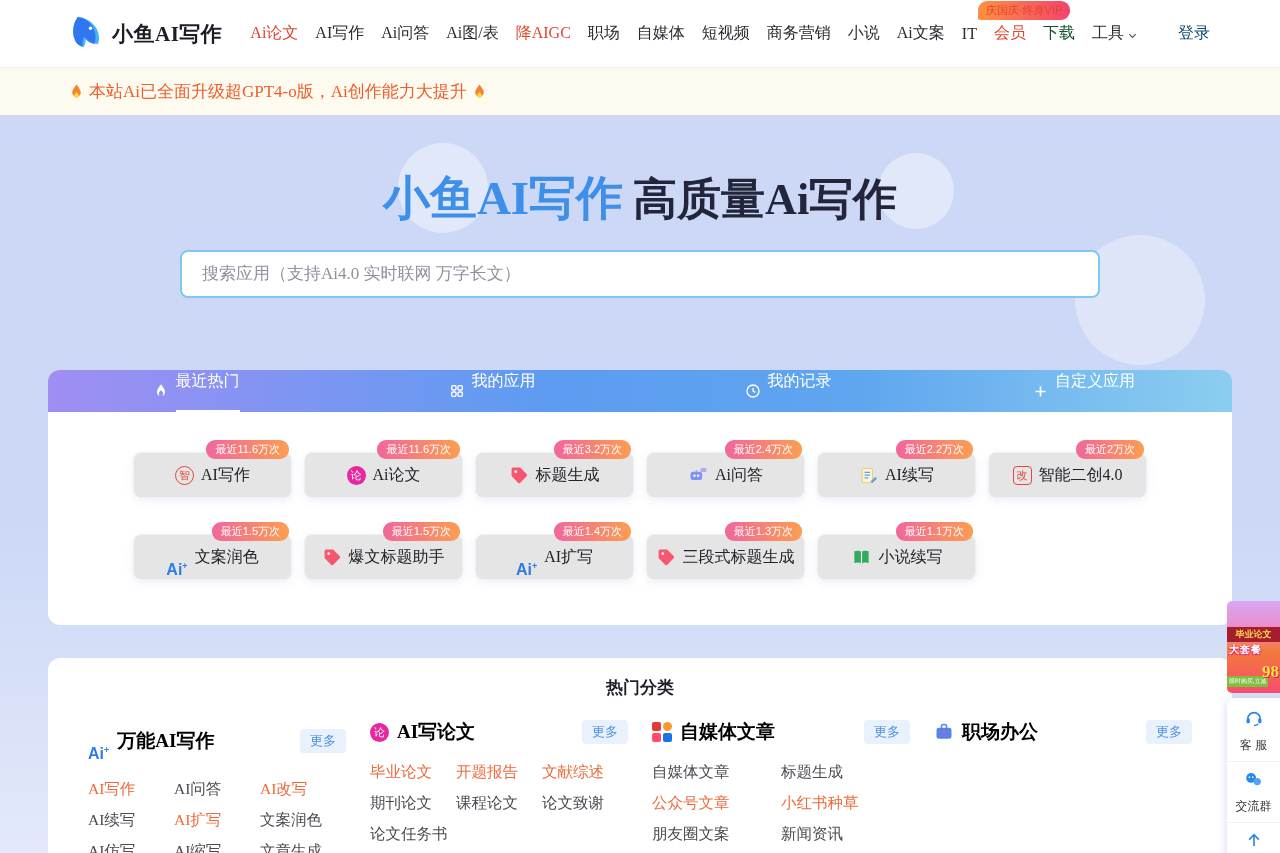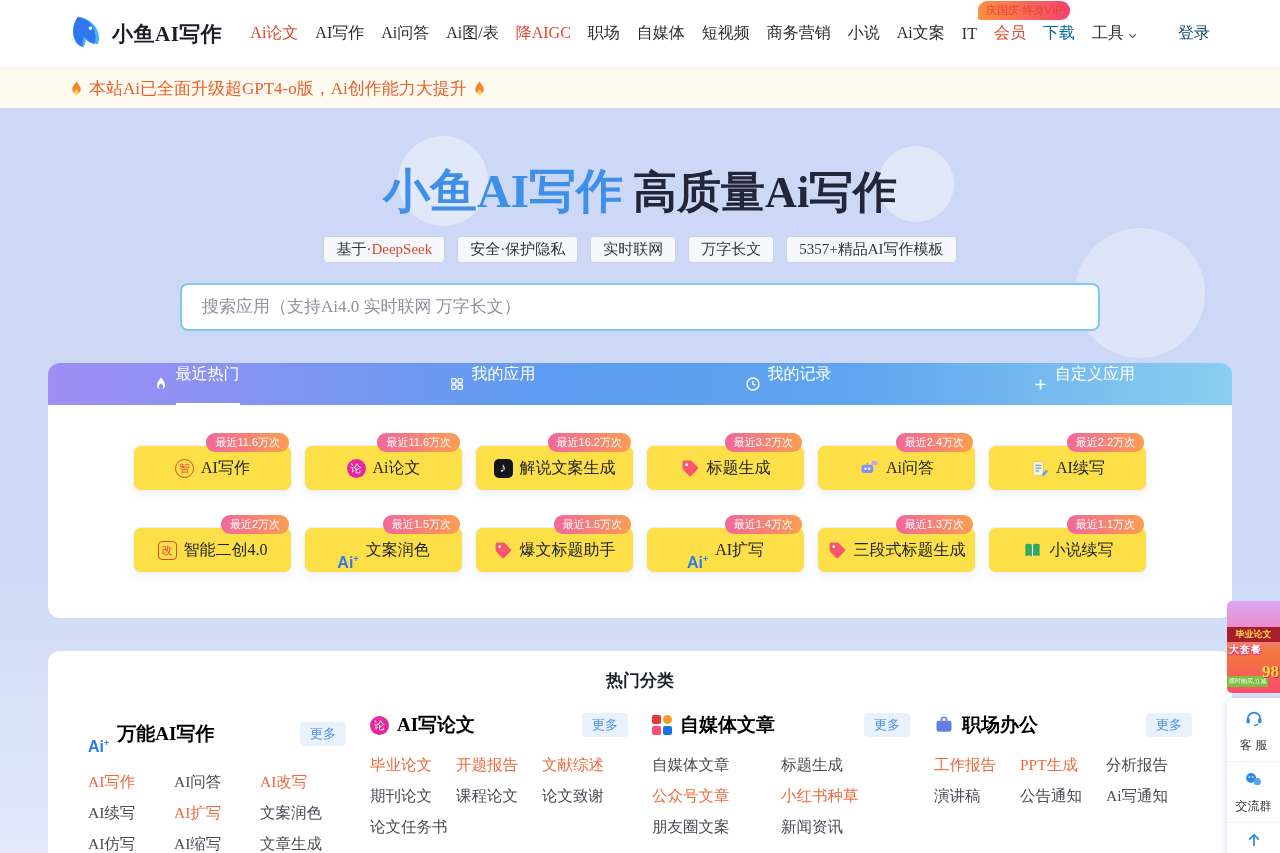--- a/index.html
+++ b/index.html
@@ -10,29 +10,29 @@
 
   
   .nav { position:relative; z-index:6; height:68px; background:#fff; display:flex; align-items:center;
          padding:0 70px 0 68px; border-bottom:1px solid #f2f3f6; }
   .brand { display:flex; align-items:center; gap:8px; cursor:pointer; }
   .brand-name { font-size:21px; font-weight:bold; color:#1c1c26; letter-spacing:.5px; }
   .menu { display:flex; align-items:center; gap:17px; margin-left:28px; }
   .nav-item { position:relative; font-size:16px; color:#2a2a33; text-decoration:none; cursor:pointer; white-space:nowrap;
               display:flex; align-items:center; gap:3px; }
   .nav-item.c-red span { color:#e0462e; }
-  .nav-item.c-blue span { color:#0369a1;font-family:Liberation Serif, serif; }
+  .nav-item.c-blue span { color:#14532d;font-family:Liberation Serif, serif; }
   .vip-badge { position:absolute; top:-22px; left:-16px; background:linear-gradient(90deg,#ff9040,#f5426e);
                color:#fff; font-size:11px; font-family:"Liberation Sans",sans-serif; padding:2px 8px;
                border-radius:9px 9px 9px 2px; white-space:nowrap; }
   .chev { display:inline-flex; margin-top:3px; }
   .login { margin-left:auto; font-size:16px; color:#0c4a6e; cursor:pointer; text-decoration:none; }
 
   
-  .notice { position:relative; z-index:5; height:40px; background:#fdfaef; display:flex; align-items:center;
+  .notice { position:relative; z-index:5; height:47px; background:#fdfaef; display:flex; align-items:center;
             gap:4px; padding:0 68px; font-size:17px; color:#ed5f2d; }
   .flame { display:inline-flex; }
 
   
   .hero { position:relative; height:255px; text-align:center; overflow:hidden; }
   .deco { position:absolute; border-radius:50%; background:rgba(255,255,255,.42); }
   .d1 { width:90px; height:90px; left:398px; top:28px; }
   .d2 { width:76px; height:76px; left:878px; top:38px; }
   .d3 { width:130px; height:130px; left:1075px; top:120px; background:rgba(255,255,255,.35); }
   .title { position:relative; padding-top:52px; display:flex; justify-content:center; align-items:baseline; gap:10px; }
@@ -54,21 +54,21 @@
              font-family:"Liberation Sans",sans-serif;
              background:linear-gradient(90deg,#a08ef3 0%,#5d9cf1 42%,#5fa5ef 68%,#8bcef0 100%); }
   .tab { flex:1; display:flex; align-items:center; justify-content:center; gap:7px; font-size:16px; cursor:pointer; }
   .tico { display:inline-flex; }
   .tab .tlabel { padding-bottom:18px; border-bottom:2px solid transparent; }
   .tab.active .tlabel { border-bottom-color:#fff; }
 
   .cards-panel { background:#fff; border-radius:0 0 12px 12px; height:213px; padding-top:40px; }
   .app-grid { width:1014px; margin:0 auto; display:grid; grid-template-columns:repeat(6,159px);
               column-gap:12px; row-gap:36px; }
-  .card { position:relative; height:46px; background:#fde047; border:1px solid #edf1f9; border-radius:8px;
+  .card { position:relative; height:46px; background:#e5e5e5; border:1px solid #edf1f9; border-radius:8px;
           box-shadow:0 3px 8px rgba(120,140,200,.12); display:flex; align-items:center; justify-content:center;
           gap:7px; font-size:16px; color:#22232b; cursor:pointer; }
   .badge { position:absolute; top:-13px; right:2px; background:linear-gradient(90deg,#f1679c,#fb9e51);
            color:#fff; font-size:11px; font-family:"Liberation Sans",sans-serif; padding:2px 9px;
            border-radius:9px; white-space:nowrap; line-height:15px; }
   .cico { display:inline-flex; align-items:center; justify-content:center; }
   .cico svg { display:block; }
 
   
   .zhi { width:19px; height:19px; border:1.5px solid #e3483a; border-radius:50%; color:#e3483a;
@@ -206,27 +206,20 @@
   </div>
 
   <section class="hero">
     <i class="deco d1"></i>
     <i class="deco d2"></i>
     <i class="deco d3"></i>
     <h1 class="title">
       <span class="t1">小鱼AI写作</span>
       <span class="t2">高质量Ai写作</span>
     </h1>
-    <div class="hero-badges">
-        <span class="hero-badge">基于·<i class="accent">DeepSeek</i></span>
-        <span class="hero-badge">安全·保护隐私</span>
-        <span class="hero-badge">实时联网</span>
-        <span class="hero-badge">万字长文</span>
-        <span class="hero-badge">5357+精品AI写作模板</span>
-      </div>
     <div class="search-wrap">
       <input class="search" type="text" placeholder="搜索应用（支持Ai4.0 实时联网 万字长文）" style="">
     </div>
   </section>
 
   <main class="container">
     <div class="tab-bar">
         <div class="tab active">
           <span class="tico">
             <svg width="16" height="16" viewBox="0 0 24 24">
@@ -272,27 +265,20 @@
               <span class="zhi">智</span>
             </span>
             <span class="cname">AI写作</span>
           </div>
           <div class="card">
             <span class="badge">最近11.6万次</span>
             <span class="cico">
               <span class="lun">论</span>
             </span>
             <span class="cname">Ai论文</span>
-          </div>
-          <div class="card">
-            <span class="badge">最近16.2万次</span>
-            <span class="cico">
-              <span class="tik">♪</span>
-            </span>
-            <span class="cname">解说文案生成</span>
           </div>
           <div class="card">
             <span class="badge">最近3.2万次</span>
             <span class="cico">
               <svg width="19" height="19" viewBox="0 0 24 24">
                 <path fill="#f8566f" d="M13.4 2.6 21 10.2a2 2 0 0 1 0 2.8l-8 8a2 2 0 0 1-2.8 0L2.6 13.4A2 2 0 0 1 2 12V4a2 2 0 0 1 2-2h8c.5 0 1 .2 1.4.6z"></path>
                 <circle cx="7.2" cy="7.2" r="1.7" fill="#fff"></circle>
               </svg>
             </span>
             <span class="cname">标题生成</span>
@@ -441,28 +427,20 @@
             <div class="ghead">
               <span class="gico">
                 <svg width="20" height="20" viewBox="0 0 24 24">
                   <path d="M9 7V5a2 2 0 0 1 2-2h2a2 2 0 0 1 2 2v2" fill="none" stroke="#5b80f0" stroke-width="2"></path>
                   <rect x="3" y="7" width="18" height="13" rx="2.5" fill="#5b80f0"></rect>
                   <rect x="10.4" y="11" width="3.2" height="3.2" rx="1" fill="#e85a5a"></rect>
                 </svg>
               </span>
               <span class="gtitle">职场办公</span>
               <span class="more-btn">更多</span>
-            </div>
-            <div class="gitems" style="grid-template-columns: repeat(3, 1fr);">
-              <a class="gitem hot">工作报告</a>
-              <a class="gitem hot">PPT生成</a>
-              <a class="gitem">分析报告</a>
-              <a class="gitem">演讲稿</a>
-              <a class="gitem">公告通知</a>
-              <a class="gitem">Ai写通知</a>
             </div>
           </div>
         </div>
     </div>
   </main>
 
   <aside class="float-wrap">
     <div class="promo">
       <span class="p1">毕业论文</span>
       <span class="p2">大套餐</span>

